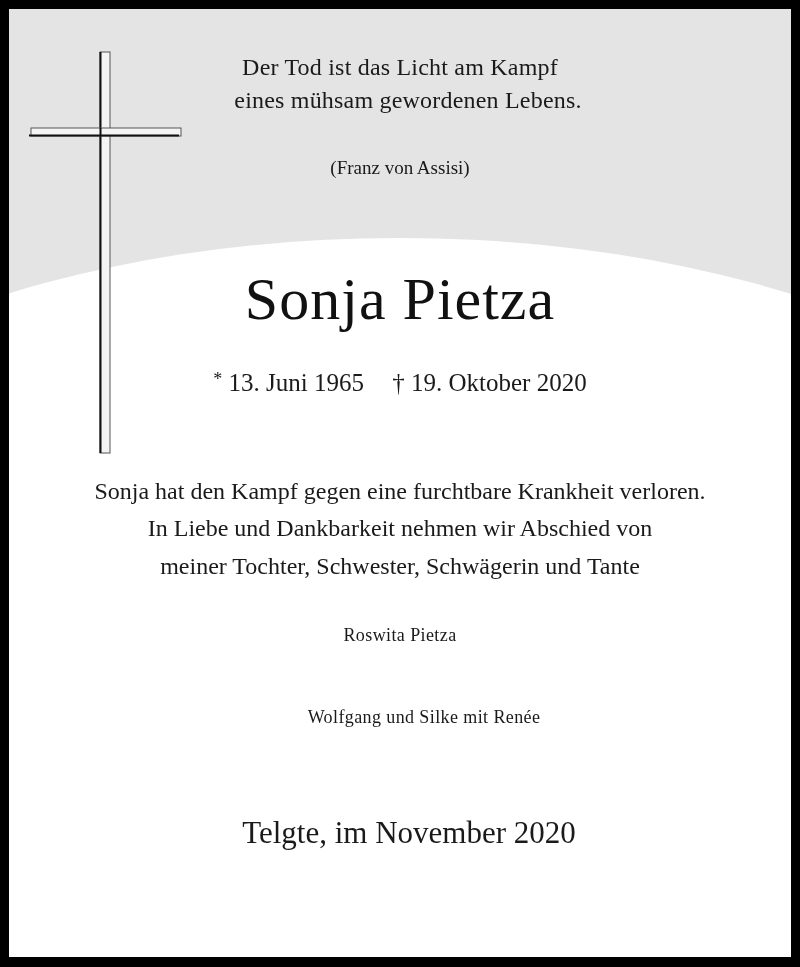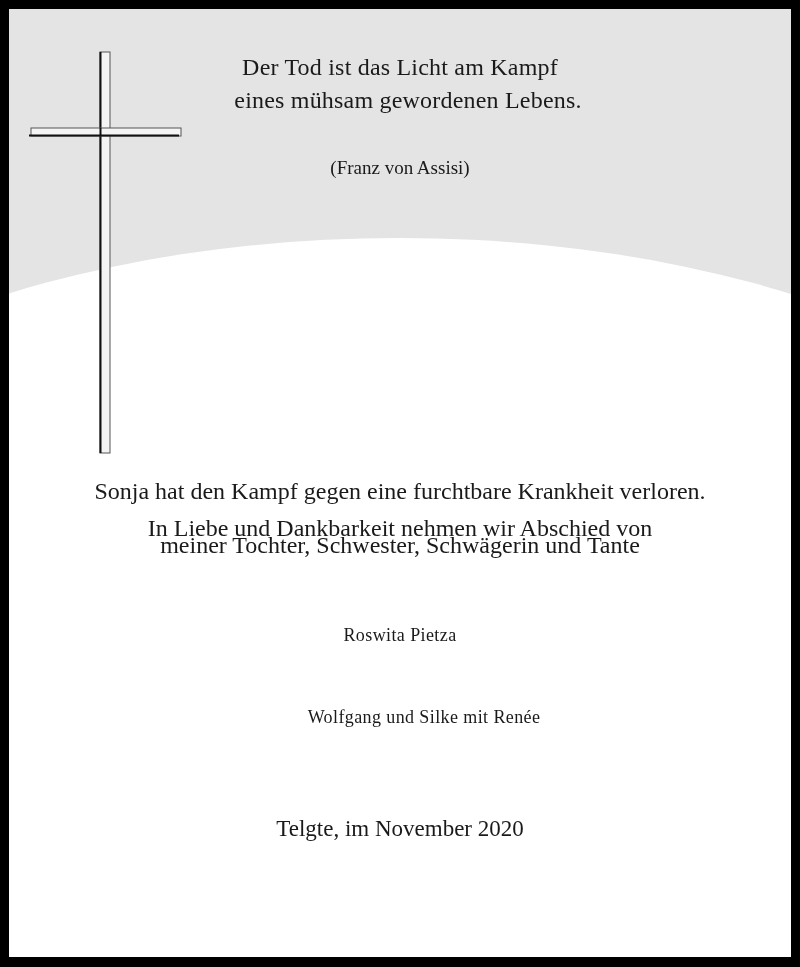--- a/index.html
+++ b/index.html
@@ -76,21 +76,22 @@
       width: 22px;
     }
     .body-text {
       font-size: 24px;
     }
     .family {
       font-size: 18px;
       letter-spacing: 0.4px;
     }
     .closing {
-      font-size: 23px;
+      font-size: 31px;
+      padding-left: 9px;
     }
   </style>
 </head>
 <body>
 
 <div class="frame">
   <div class="top-shade"></div>
   <div class="arc"></div>
 
   <svg class="cross" viewBox="0 0 200 460" width="200" height="460">
@@ -100,23 +101,30 @@
 
     <rect x="22" y="119" width="150" height="8" fill="#f4f4f4" stroke="#555" stroke-width="1"></rect>
     <line x1="20" y1="126.5" x2="170" y2="126.5" stroke="#111" stroke-width="2"></line>
     <line x1="91.5" y1="119" x2="91.5" y2="127" stroke="#111" stroke-width="2"></line>
   </svg>
 
   <div class="line quote" style="top:46px;">Der Tod ist das Licht am Kampf</div>
   <div class="line quote" style="top:79px;margin-left:8px;">eines mühsam gewordenen Lebens.</div>
   <div class="line attribution" style="top:137px;margin-top:12px;">(Franz von Assisi)</div>
 
+  <div class="line name" style="top:260px;">Sonja Pietza</div>
 
+  <div class="line dates" style="top:361px;">
+    <span style="font-size:18px;vertical-align:6px;">*</span>
+    <span>13. Juni 1965</span><span class="sep"></span>
+    <span>†</span>
+    <span>19. Oktober 2020</span>
+  </div>
 
   <div class="line body-text" style="top:507px;">In Liebe und Dankbarkeit nehmen wir Abschied von</div>
   <div class="line body-text" style="top:470px;">Sonja hat den Kampf gegen eine furchtbare Krankheit verloren.</div>
-  <div class="line body-text" style="top:524px;">meiner Tochter, Schwester, Schwägerin und Tante</div>
+  <div class="line body-text" style="top:545px;">meiner Tochter, Schwester, Schwägerin und Tante</div>
 
   <div class="line family" style="top:617px;">Roswita Pietza</div>
   <div class="line family" style="top:699px;margin-left:24px;">Wolfgang und Silke mit Renée</div>
 
   <div class="line closing" style="top:808px;">Telgte, im November 2020</div>
 </div>
 
 </body></html>

